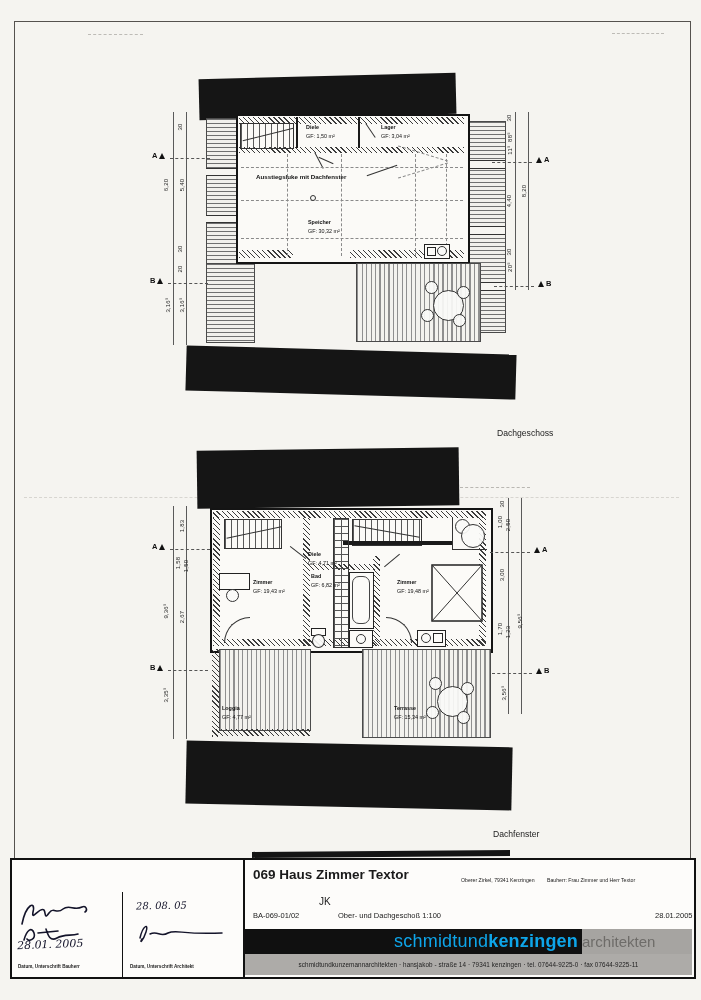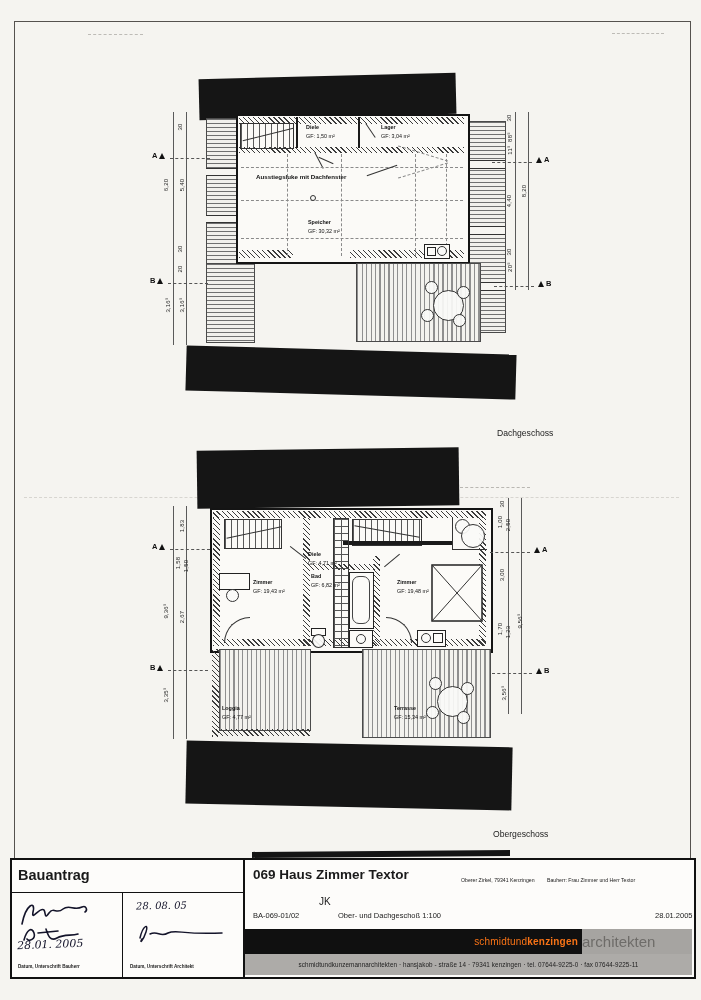--- a/index.html
+++ b/index.html
@@ -33,21 +33,21 @@
   .arcTL{position:absolute;border:1px solid #333;border-right:none;border-bottom:none;border-radius:100% 0 0 0;}
   .arcTR{position:absolute;border:1px solid #333;border-left:none;border-bottom:none;border-radius:0 100% 0 0;}
   .fix{position:absolute;border:1px solid #222;background:#fcfbf8;}
   
   .tb-left{position:absolute;left:10px;top:858px;width:231px;height:117px;border:2px solid #111;background:#fdfcfa;}
   .tb-right{position:absolute;left:243px;top:858px;width:449px;height:117px;border:2px solid #111;background:#fdfcfa;}
   .cap{position:absolute;font-size:4.6px;font-weight:bold;color:#222;}
   .hand{position:absolute;font-family:"DejaVu Serif",serif;font-style:italic;color:#14142a;}
   .banner{position:absolute;left:0px;top:69px;width:337px;height:25px;background:#101010;
           display:flex;align-items:center;justify-content:flex-end;padding-right:4px;box-sizing:border-box;}
-  .banner span{font-size:10px;color:#f97316;letter-spacing:0.2px;}
+  .banner span{font-size:18px;color:#0ea5e9;letter-spacing:0.2px;}
   .bannergray{position:absolute;left:337px;top:69px;width:110px;height:25px;background:#a6a4a1;
           display:flex;align-items:center;}
   .bannergray span{font-size:15px;color:#6e6c69;}
   .tbfooter{position:absolute;left:0px;top:94px;width:447px;height:21px;background:#adaba8;
           display:flex;align-items:center;justify-content:center;font-size:6.3px;color:#1d1d1d;letter-spacing:0.1px;}
 </style>
 </head>
 <body>
 
 <div class="sheet">
@@ -286,29 +286,26 @@
       <span>B</span>
         <span class="tri"></span>
     </div>
     <div class="axline" style="left:168px;top:670px;width:40px;"></div>
     <div class="secmark" style="left:536px;top:666px;">
       <span class="tri"></span>
         <span>B</span>
     </div>
     <div class="axline" style="left:492px;top:673px;width:40px;"></div>
 
-    <div class="floorlbl" style="left:493px;top:829px;">Obergeschoss</div>
+    <div class="floorlbl" style="left:493px;top:829px;">Dachfenster</div>
   </div>
 
   <div class="blob" style="left:252px;top:851px;width:258px;height:6px;transform:rotate(-0.4deg);"></div>
 
   <div class="tb-left">
-    <div class="abs" style="left:0;top:0;width:231px;height:32px;border-bottom:1.5px solid #111;">
-      <span class="abs" style="left:6px;top:7px;font-size:14.5px;font-weight:bold;">Bauantrag</span>
-    </div>
     <div class="abs" style="left:110px;top:32px;width:0;height:85px;border-left:1.5px solid #111;"></div>
 
     <svg class="abs" style="left:4px;top:36px;" width="102" height="48">
       <path d="M6 28 C10 8 20 4 17 16 C15 26 24 10 28 14 C30 17 28 24 33 17 C38 10 40 19 47 13 C53 8 58 15 66 11 C70 9 72 14 69 16" fill="none" stroke="#14142a" stroke-width="1.6" stroke-linecap="round"></path>
       <path d="M8 44 C11 33 16 31 18 37 C20 43 13 46 11 43 M22 37 L42 35 M30 33 C32 39 34 46 41 42 C48 38 55 40 62 38" fill="none" stroke="#14142a" stroke-width="1.6" stroke-linecap="round"></path>
     </svg>
     <div class="hand" style="left:5px;top:78px;font-size:11px;transform:rotate(-2deg);">28.01. 2005</div>
     <div class="cap" style="left:6px;top:104px;">Datum, Unterschrift Bauherr</div>
 
     <div class="hand" style="left:124px;top:40px;font-size:10px;transform:rotate(-1deg);">28. 08. 05</div>

